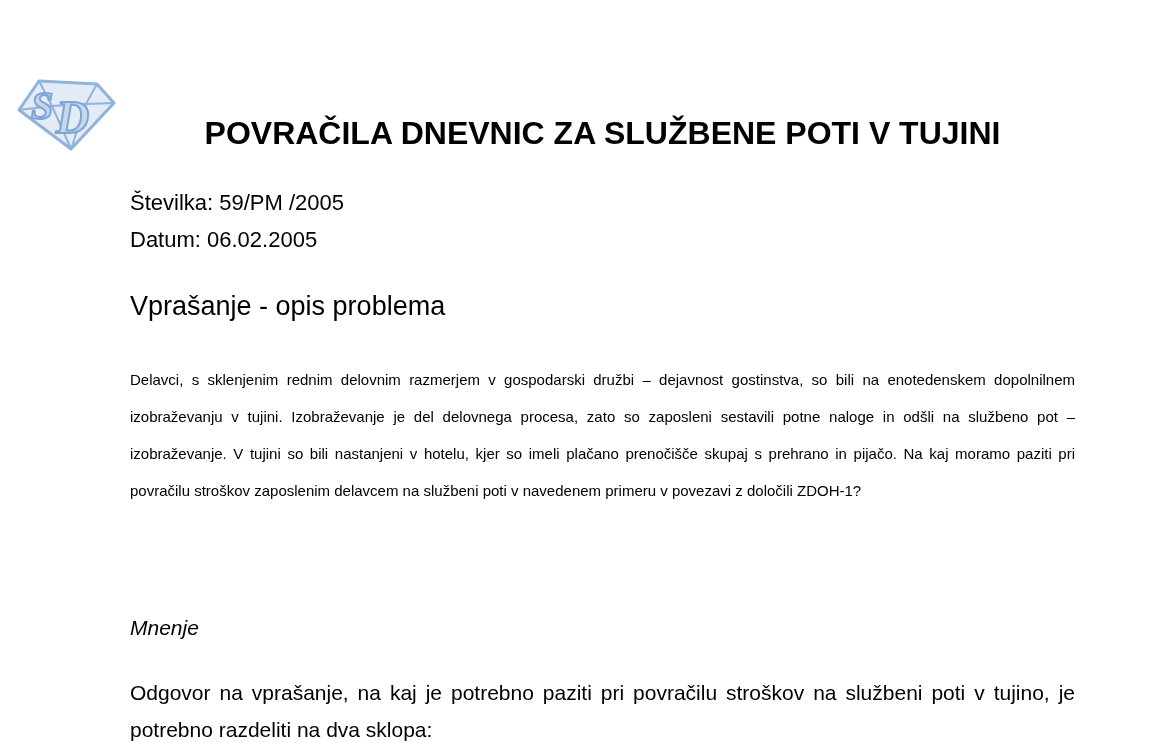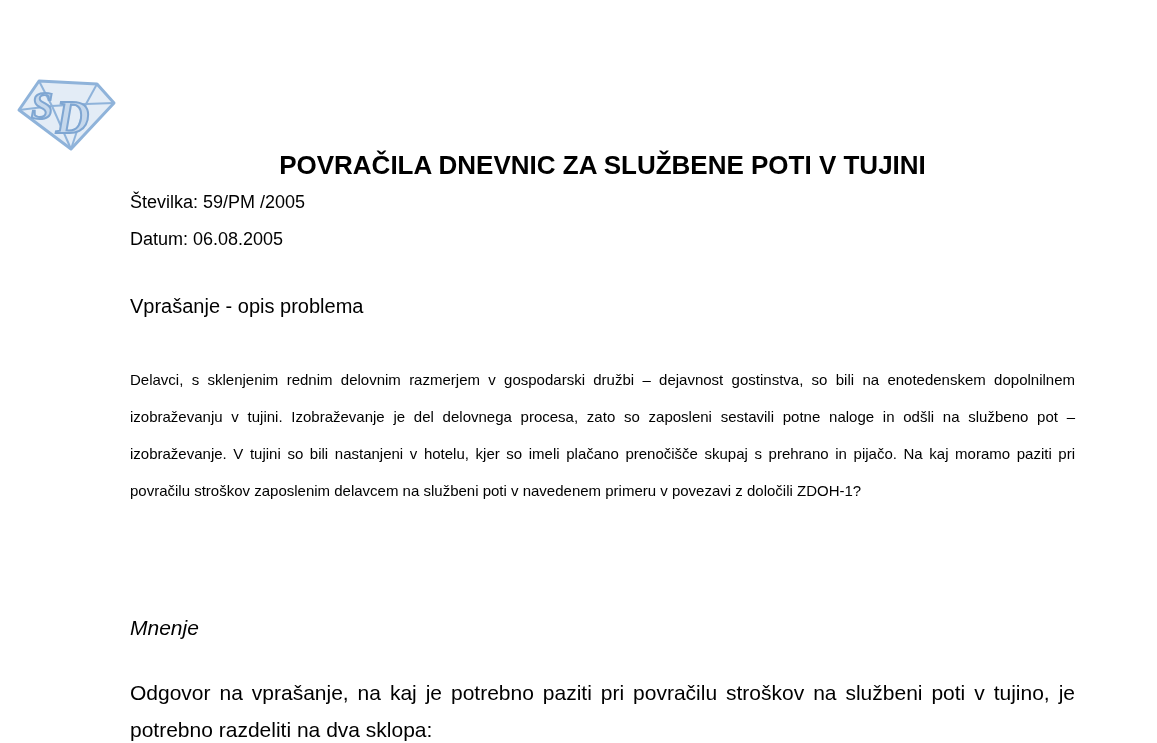--- a/index.html
+++ b/index.html
@@ -12,28 +12,27 @@
     background: #ffffff;
     color: #000000;
     font-family: "Liberation Sans", sans-serif;
     position: relative;
     overflow: hidden;
   }
   .abs { position: absolute; left: 130px; width: 945px; }
   .doc-title {
     top: 115px;
     text-align: center;
-    font-size: 26px;
+    font-size: 32px;
     font-weight: bold;
     line-height: 37px;
     white-space: nowrap;
-    margin-top: 32px;
   }
-  .meta-block { top: 184px; font-size: 18px; line-height: 37px; }
-  .heading-question { top: 288px; font-size: 20px; line-height: 37px; }
+  .meta-block { top: 184px; font-size: 22px; line-height: 37px; }
+  .heading-question { top: 288px; font-size: 27px; line-height: 37px; }
   .para-1 { top: 361px; font-size: 15px; line-height: 37px; text-align: justify; }
   .heading-opinion { top: 609px; font-size: 21px; line-height: 37px; font-style: italic; }
   .para-2 { top: 674px; font-size: 21px; line-height: 37px; text-align: justify; }
   .logo-wrap {
     position: absolute;
     left: 14px;
     top: 77px;
     width: 103px;
     height: 75px;
   }
@@ -56,21 +55,21 @@
 
     <text x="17" y="42" font-family="Liberation Serif, serif" font-style="italic" font-weight="bold" font-size="40" fill="#c6d8ec" stroke="#7fa6d2" stroke-width="2">S</text>
     <text x="42" y="56" font-family="Liberation Serif, serif" font-style="italic" font-weight="bold" font-size="46" fill="#c6d8ec" stroke="#7fa6d2" stroke-width="2">D</text>
   </svg>
 </div>
 
 <div class="abs doc-title">POVRAČILA DNEVNIC ZA SLUŽBENE POTI V TUJINI</div>
 
 <div class="abs meta-block">
   <div>Številka: 59/PM /2005</div>
-  <div>Datum: 06.08.2005</div>
+  <div>Datum: 06.02.2005</div>
 </div>
 
 <div class="abs heading-question">Vprašanje - opis problema</div>
 
 <div class="abs para-1">Delavci, s sklenjenim rednim delovnim razmerjem v gospodarski družbi – dejavnost gostinstva, so bili na enotedenskem dopolnilnem izobraževanju v tujini. Izobraževanje je del delovnega procesa, zato so zaposleni sestavili potne naloge in odšli na službeno pot – izobraževanje. V tujini so bili nastanjeni v hotelu, kjer so imeli plačano prenočišče skupaj s prehrano in pijačo. Na kaj moramo paziti pri povračilu stroškov zaposlenim delavcem na službeni poti v navedenem primeru v povezavi z določili ZDOH-1?</div>
 
 <div class="abs heading-opinion">Mnenje</div>
 
 <div class="abs para-2">Odgovor na vprašanje, na kaj je potrebno paziti pri povračilu stroškov na službeni poti v tujino, je potrebno razdeliti na dva sklopa:</div>
 

